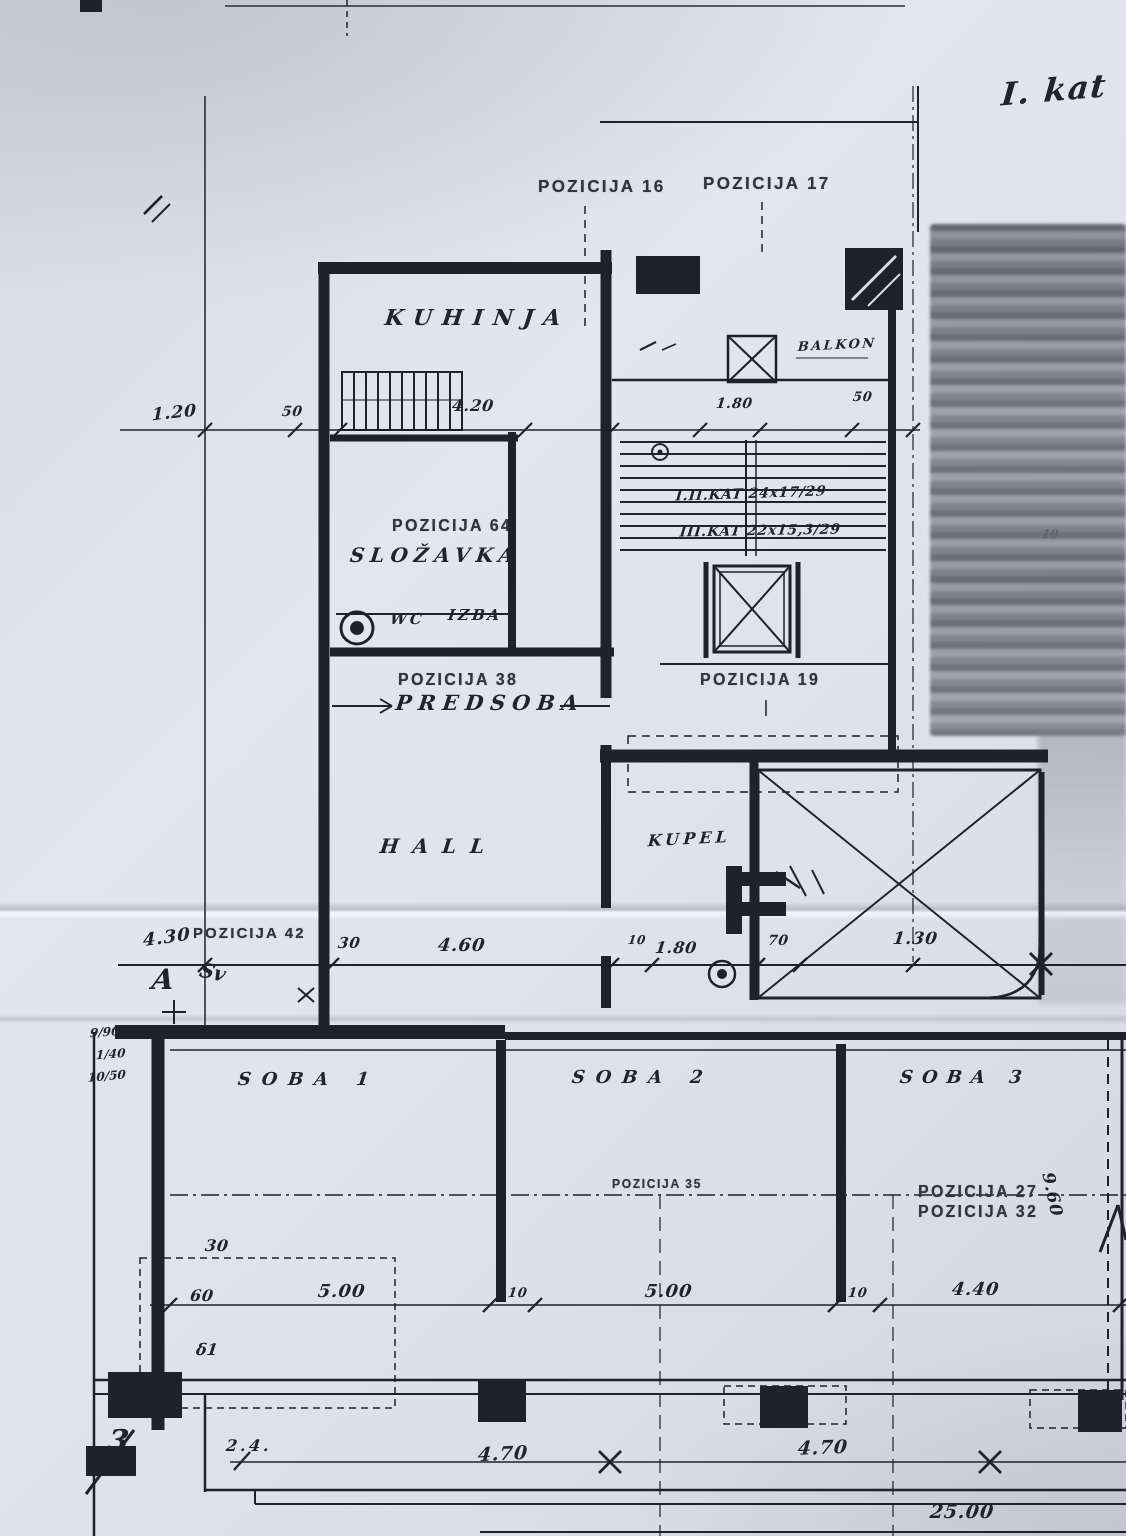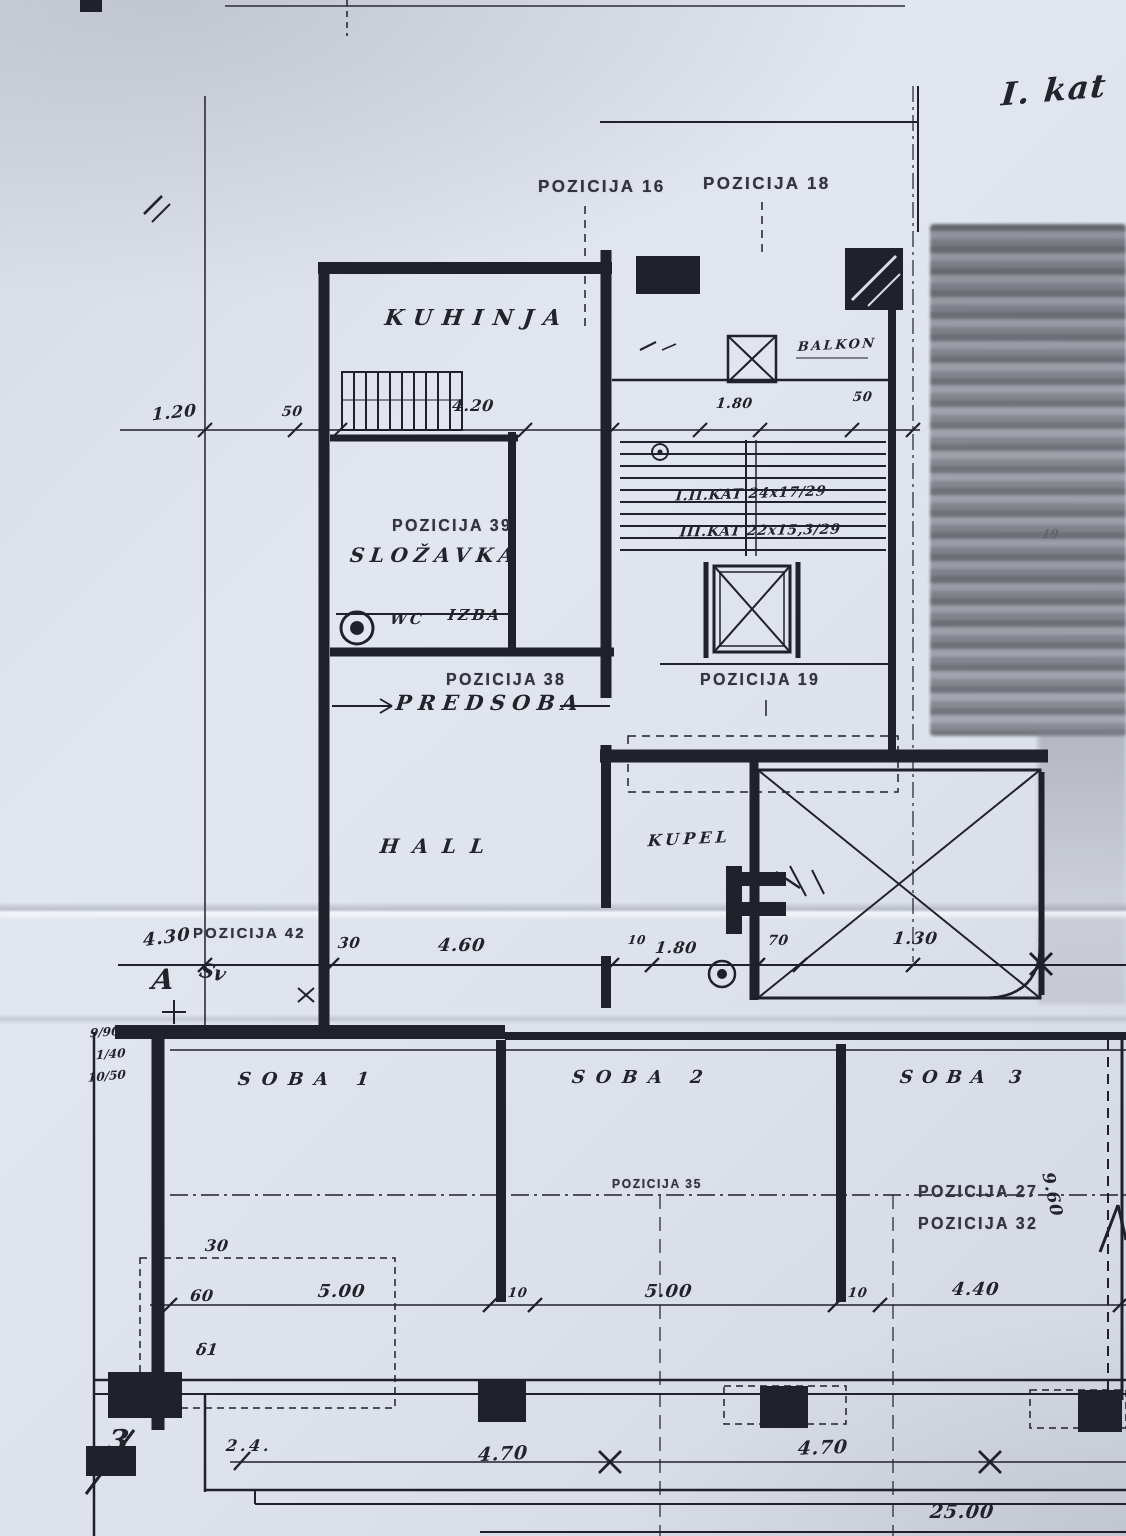--- a/index.html
+++ b/index.html
@@ -267,28 +267,28 @@
         <line x1="174" y1="1000" x2="174" y2="1024"></line>
         <line x1="298" y1="1002" x2="314" y2="988"></line>
         <line x1="298" y1="988" x2="314" y2="1002"></line>
         <line x1="1100" y1="1252" x2="1118" y2="1205" stroke-width="3"></line>
         <line x1="1118" y1="1205" x2="1126" y2="1240" stroke-width="3"></line>
       </g>
     </g>
   </svg>
 
   <div class="lbl print" style="left:538px;top:178px;font-size:17px;">POZICIJA 16</div>
-  <div class="lbl print" style="left:703px;top:175px;font-size:17px;">POZICIJA 18</div>
+  <div class="lbl print" style="left:703px;top:175px;font-size:17px;">POZICIJA 17</div>
   <div class="lbl print" style="left:700px;top:672px;font-size:16px;">POZICIJA 19</div>
-  <div class="lbl print" style="left:392px;top:518px;font-size:16px;">POZICIJA 39</div>
-  <div class="lbl print" style="left:398px;top:672px;font-size:16px;margin-left:48px;">POZICIJA 38</div>
+  <div class="lbl print" style="left:392px;top:518px;font-size:16px;">POZICIJA 64</div>
+  <div class="lbl print" style="left:398px;top:672px;font-size:16px;">POZICIJA 38</div>
   <div class="lbl print" style="left:193px;top:925px;font-size:15px;">POZICIJA 42</div>
   <div class="lbl print" style="left:612px;top:1178px;font-size:12px;">POZICIJA 35</div>
   <div class="lbl print" style="left:918px;top:1172px;font-size:16px;margin-top:12px;">POZICIJA 27</div>
-  <div class="lbl print" style="left:918px;top:1204px;font-size:16px;margin-top:12px;">POZICIJA 32</div>
+  <div class="lbl print" style="left:918px;top:1204px;font-size:16px;">POZICIJA 32</div>
 
   <div class="lbl hand room" style="left:385px;top:306px;font-size:22px;">KUHINJA</div>
   <div class="lbl hand room" style="left:350px;top:545px;font-size:20px;letter-spacing:.3em;">SLOŽAVKA</div>
   <div class="lbl hand" style="left:390px;top:612px;font-size:15px;letter-spacing:.2em;">WC</div>
   <div class="lbl hand" style="left:448px;top:608px;font-size:15px;letter-spacing:.2em;">IZBA</div>
   <div class="lbl hand room" style="left:396px;top:692px;font-size:21px;letter-spacing:.32em;">PREDSOBA</div>
   <div class="lbl hand room" style="left:380px;top:836px;font-size:20px;letter-spacing:.7em;">HALL</div>
   <div class="lbl hand" style="left:648px;top:831px;font-size:16px;letter-spacing:.25em;transform:skewX(-7deg) rotate(-3deg);">KUPEL</div>
   <div class="lbl hand" style="left:798px;top:338px;font-size:13px;letter-spacing:.18em;transform:skewX(-7deg) rotate(-3deg);">BALKON</div>
   <div class="lbl hand room" style="left:238px;top:1070px;font-size:18px;letter-spacing:.6em;">SOBA 1</div>

